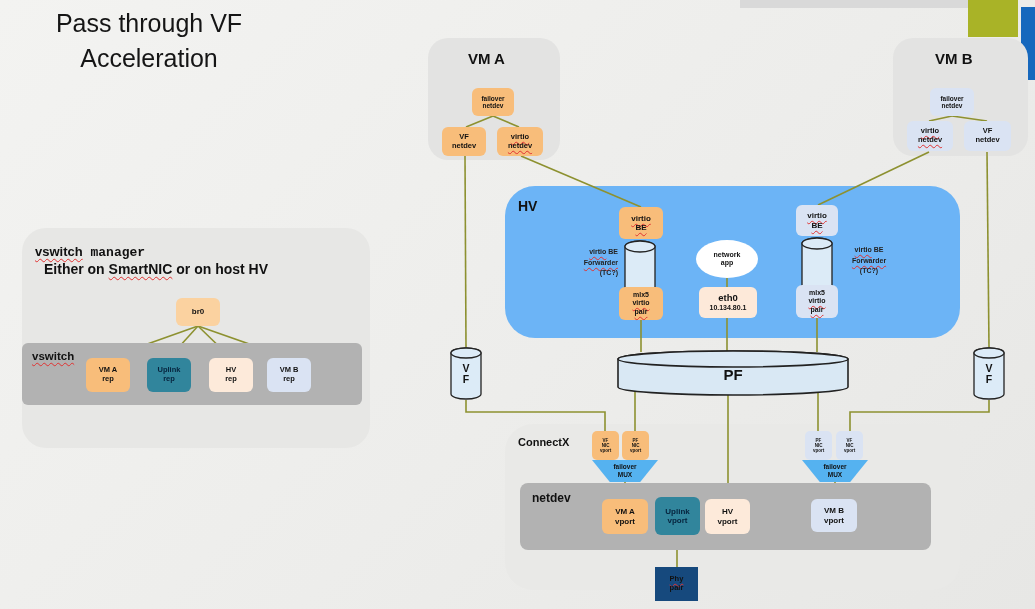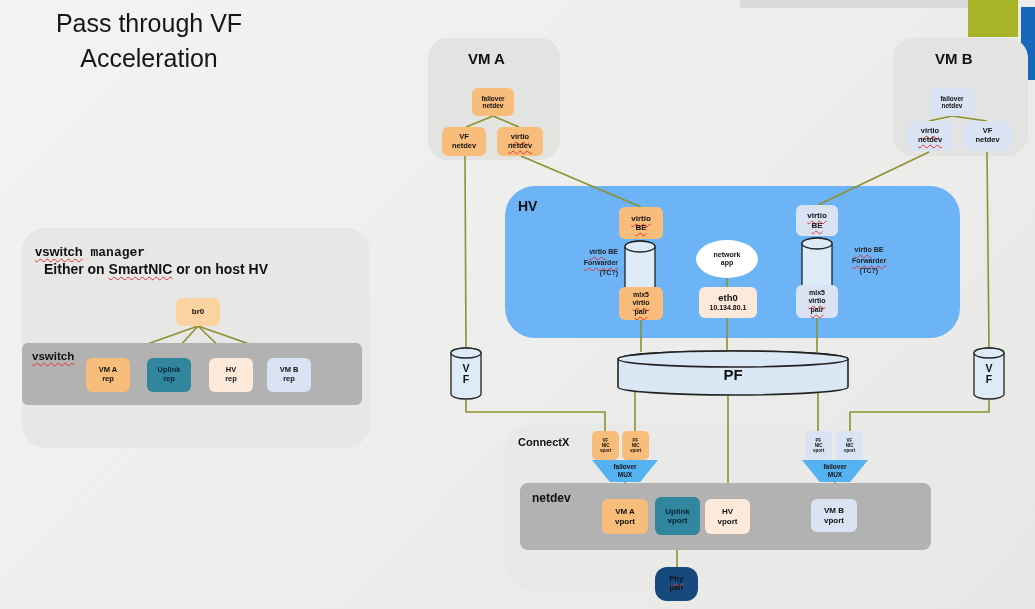--- a/index.html
+++ b/index.html
@@ -259,16 +259,16 @@
 </div>
 <div class="node" style="left:705px;top:499px;width:45px;height:35px;background:#fdeada;font-size:8px;">
   <span>HV
 vport</span>
 </div>
 <div class="node" style="left:811px;top:499px;width:46px;height:33px;background:#dae3f3;font-size:8px;">
   <span>VM B
 vport</span>
 </div>
 
-<div class="node" style="left:655px;top:567px;width:43px;height:34px;background:#16497d;font-size:7.5px;border-radius:12px;color:#111;">
+<div class="node" style="left:655px;top:567px;width:43px;height:34px;background:#16497d;font-size:7.5px;border-radius:0;color:#111;">
   <span class="sq">Phy</span>
   <span>pair</span>
 </div>
 
 </body></html>

